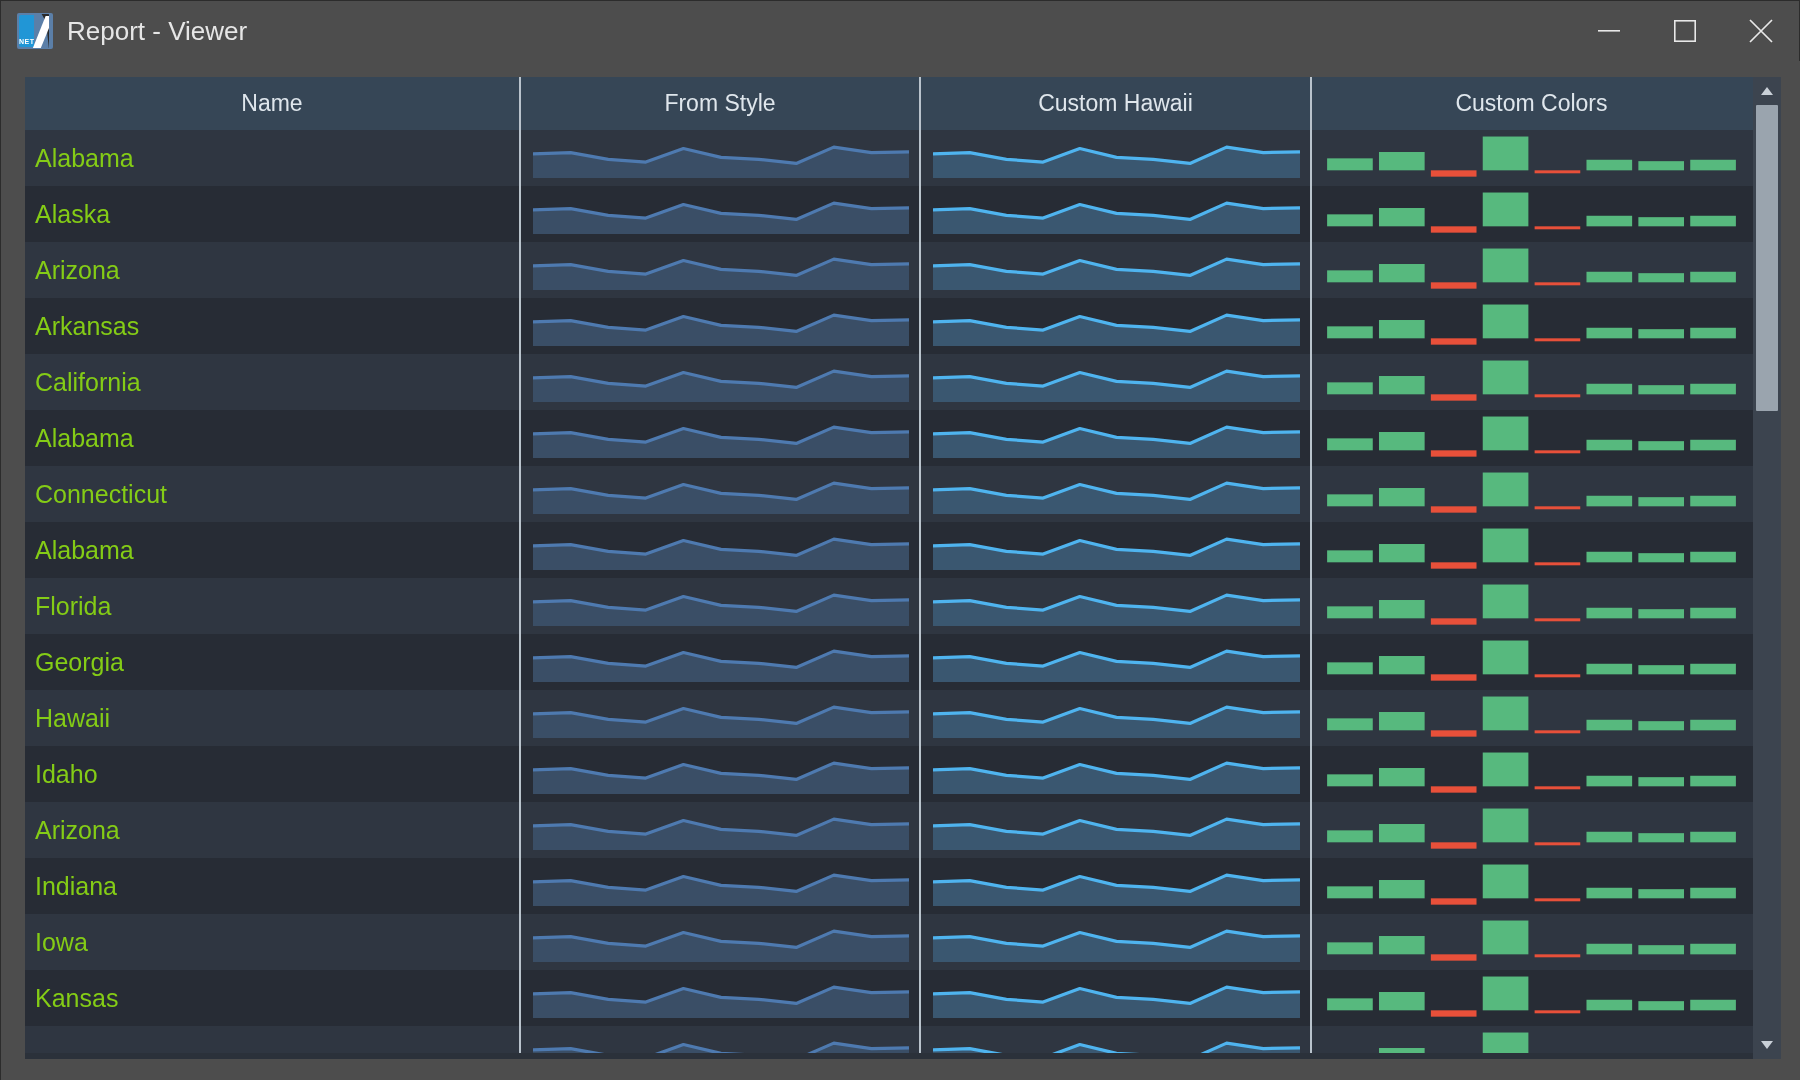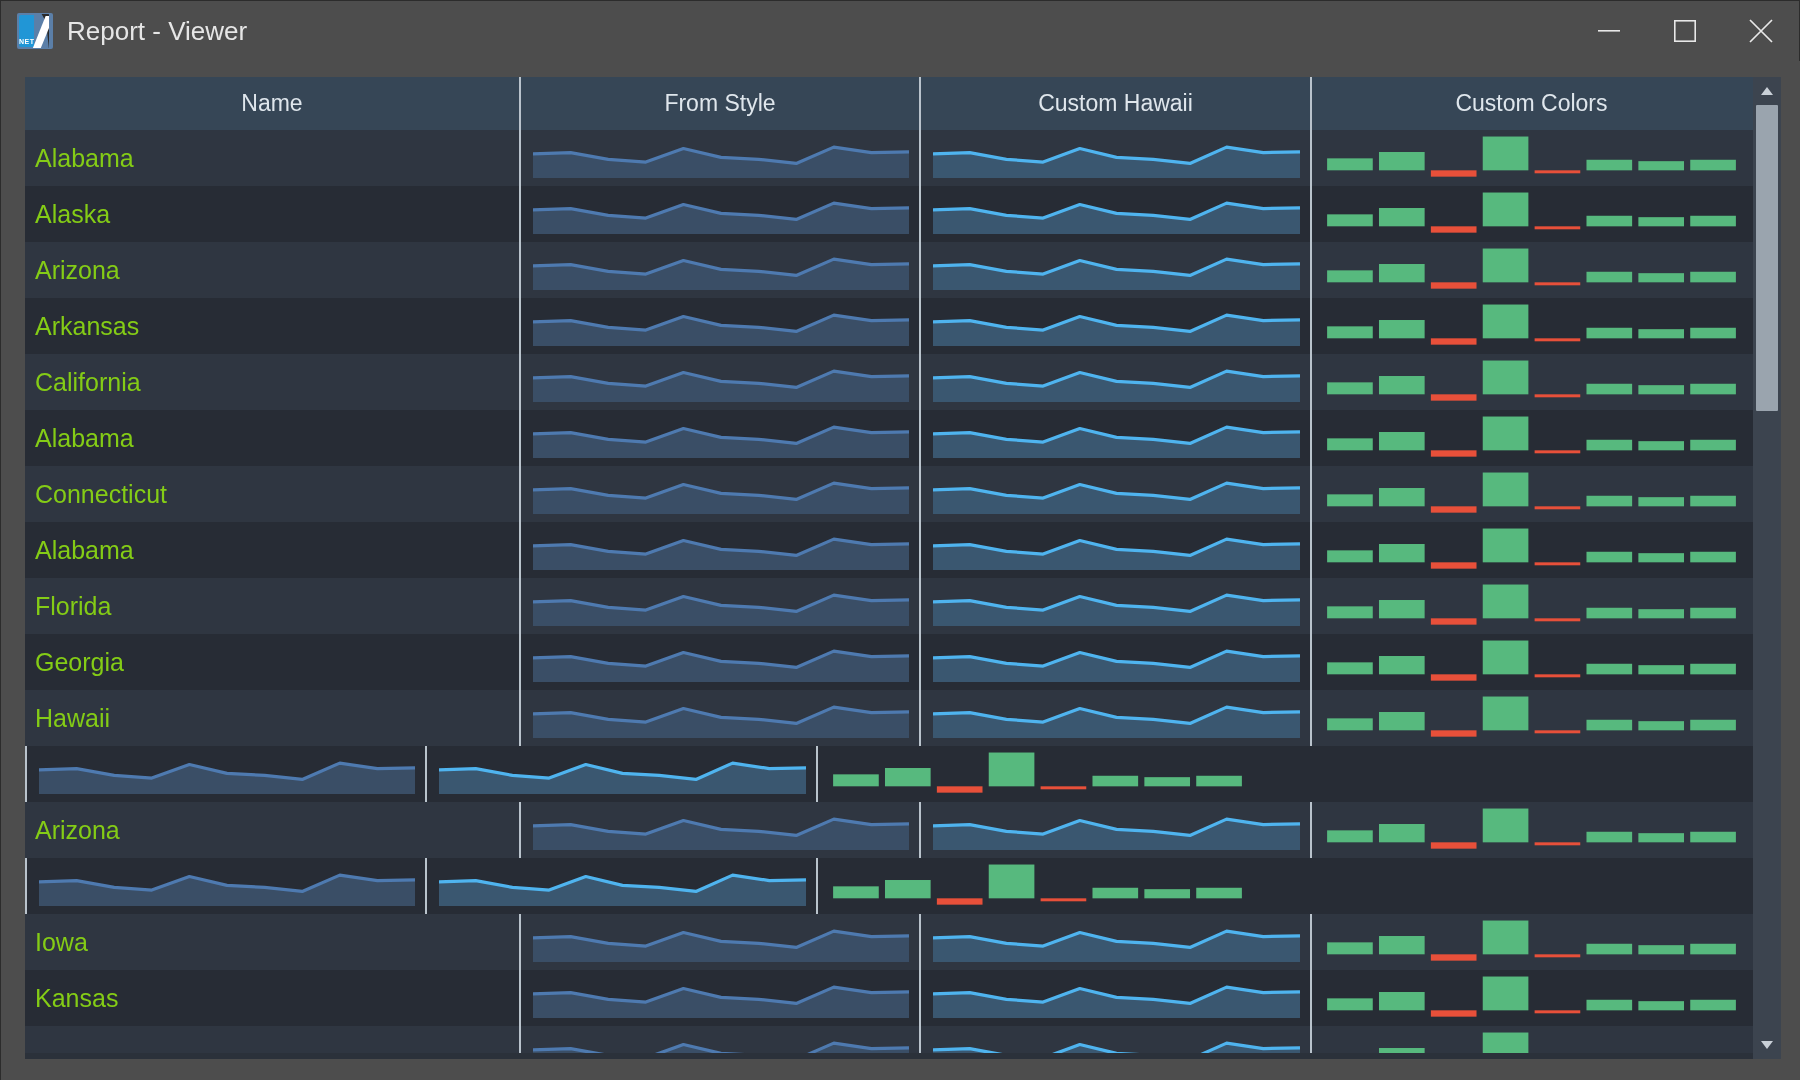--- a/index.html
+++ b/index.html
@@ -667,20 +667,23 @@
                     <rect x="159.50" y="1.42" width="45.87" height="33.97" fill="#57b97e"></rect>
                     <rect x="211.63" y="35.38" width="45.87" height="3.00" fill="#e8503a"></rect>
                     <rect x="263.75" y="24.77" width="45.87" height="10.62" fill="#57b97e"></rect>
                     <rect x="315.88" y="26.18" width="45.87" height="9.20" fill="#57b97e"></rect>
                     <rect x="368.00" y="24.77" width="45.87" height="10.62" fill="#57b97e"></rect>
                   </svg>
                 </div>
               </div>
             </div>
             <div class="row even">
+              <div class="cell c-name">
+                <span class="name-txt">Idaho</span>
+              </div>
               <div class="cell sep c-style">
                 <div class="spark-pad">
                   <svg class="spark" width="376" height="40" viewBox="0 0 376 40">
                     <path d="M0.00 15.92 L37.60 14.56 L75.20 21.36 L112.80 24.08 L150.40 10.48 L188.00 19.32 L225.60 21.36 L263.20 25.44 L300.80 9.12 L338.40 14.56 L376.00 13.88 L376.00 40 L0 40 Z" fill="#3a4e66"></path>
                     <path d="M0.00 15.92 L37.60 14.56 L75.20 21.36 L112.80 24.08 L150.40 10.48 L188.00 19.32 L225.60 21.36 L263.20 25.44 L300.80 9.12 L338.40 14.56 L376.00 13.88" fill="none" stroke="#4e7ab0" stroke-width="3.2" stroke-linejoin="round"></path>
                   </svg>
                 </div>
               </div>
               <div class="cell sep c-color">
                 <div class="spark-pad">
@@ -734,20 +737,23 @@
                     <rect x="159.50" y="1.42" width="45.87" height="33.97" fill="#57b97e"></rect>
                     <rect x="211.63" y="35.38" width="45.87" height="3.00" fill="#e8503a"></rect>
                     <rect x="263.75" y="24.77" width="45.87" height="10.62" fill="#57b97e"></rect>
                     <rect x="315.88" y="26.18" width="45.87" height="9.20" fill="#57b97e"></rect>
                     <rect x="368.00" y="24.77" width="45.87" height="10.62" fill="#57b97e"></rect>
                   </svg>
                 </div>
               </div>
             </div>
             <div class="row even">
+              <div class="cell c-name">
+                <span class="name-txt">Indiana</span>
+              </div>
               <div class="cell sep c-style">
                 <div class="spark-pad">
                   <svg class="spark" width="376" height="40" viewBox="0 0 376 40">
                     <path d="M0.00 15.92 L37.60 14.56 L75.20 21.36 L112.80 24.08 L150.40 10.48 L188.00 19.32 L225.60 21.36 L263.20 25.44 L300.80 9.12 L338.40 14.56 L376.00 13.88 L376.00 40 L0 40 Z" fill="#3a4e66"></path>
                     <path d="M0.00 15.92 L37.60 14.56 L75.20 21.36 L112.80 24.08 L150.40 10.48 L188.00 19.32 L225.60 21.36 L263.20 25.44 L300.80 9.12 L338.40 14.56 L376.00 13.88" fill="none" stroke="#4e7ab0" stroke-width="3.2" stroke-linejoin="round"></path>
                   </svg>
                 </div>
               </div>
               <div class="cell sep c-color">
                 <div class="spark-pad">

